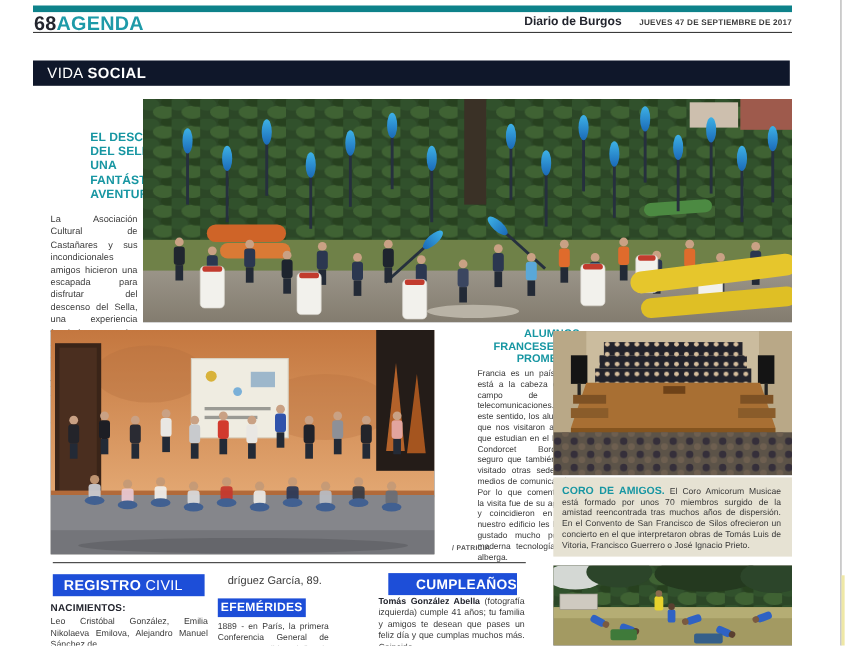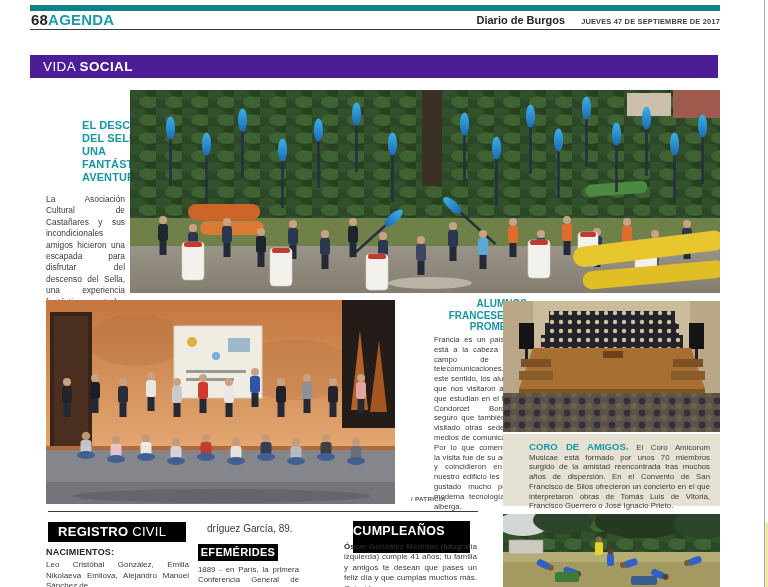--- a/index.html
+++ b/index.html
@@ -3,64 +3,64 @@
 <meta charset="utf-8">
 <style>
   html,body{margin:0;padding:0;}
   body{
     width:768px;height:587px;position:relative;background:#ffffff;
     font-family:"Liberation Sans",sans-serif;overflow:hidden;color:#3a3a3a;
   }
   .abs{position:absolute;}
   
   .top-rule{left:30px;top:5px;width:690px;height:6px;background:#0e828a;}
-  .folio{left:31px;top:11px;font-size:15px;font-weight:bold;letter-spacing:.2px;}
+  .folio{left:31px;top:11px;font-size:18px;font-weight:bold;letter-spacing:.2px;}
   .folio .num{color:#23252e;}
   .folio .sec{color:#1d9aa8;}
   .dateline{right:48px;top:14px;display:flex;align-items:baseline;gap:16px;white-space:nowrap;}
   .dateline .paper{font-size:11px;font-weight:bold;color:#23252e;}
   .dateline .date{font-size:7.4px;font-weight:bold;color:#3d3d3d;letter-spacing:.2px;}
   .header-rule{left:30px;top:29px;width:690px;height:1px;background:#3b3b3b;}
   
-  .banner{left:30px;top:55px;width:688px;height:23px;background:#4c1d95;color:#fff;
+  .banner{left:30px;top:55px;width:688px;height:23px;background:#0f172a;color:#fff;
           font-size:13.5px;line-height:23px;padding-left:13px;box-sizing:border-box;letter-spacing:.4px;}
   .banner .light{font-weight:400;}
   .banner .bold{font-weight:700;}
   
-  .teal-head{background:#000000;color:#fff;box-sizing:border-box;}
+  .teal-head{background:#1d4ed8;color:#fff;box-sizing:border-box;}
   
   .headline{color:#1796a2;font-weight:bold;white-space:pre-line;margin-left:36px;}
   .hl-left{left:46px;top:119px;width:86px;font-size:11px;line-height:13px;letter-spacing:.1px;}
   .body-left{left:46px;top:194px;width:79px;font-size:8.4px;line-height:11.4px;text-align:justify;}
   .hl-alumnos{left:399px;top:298px;width:92px;font-size:10px;line-height:11.5px;text-align:right;}
   .body-alumnos{left:434px;top:335px;width:88px;font-size:7.7px;line-height:9.8px;text-align:justify;}
   .byline{left:411px;top:495px;font-size:6.2px;color:#555;font-weight:bold;letter-spacing:.3px;}
   
   .photo{overflow:hidden;background:#777;}
   .ph1{left:130px;top:90px;width:590px;height:203px;}
   .ph2{left:46px;top:300px;width:349px;height:204px;}
   .ph3{left:503px;top:301px;width:217px;height:131px;}
   .ph4{left:503px;top:514px;width:217px;height:73px;}
   
   .caption-box{left:503px;top:434px;width:217px;height:72px;background:#e6e2d3;
-               box-sizing:border-box;padding:8px 10px 0 26px;}
+               box-sizing:border-box;padding:8px 10px 0 8px;}
   .caption-box .lead{color:#1796a2;font-weight:bold;font-size:9.6px;}
   .caption-box .ctext{font-size:7.8px;line-height:9.7px;text-align:justify;color:#3a3a3a;}
   
   .mid-rule{left:48px;top:511px;width:430px;height:1px;background:#3b3b3b;}
   
   .registro-bar{left:48px;top:522px;width:138px;height:20px;font-size:13px;line-height:20px;padding-left:10px;letter-spacing:.3px;}
   .registro-bar .b{font-weight:bold;}
   .registro-bar .l{font-weight:400;}
   .nacimientos{left:46px;top:547px;font-size:9px;font-weight:bold;color:#23252e;letter-spacing:.2px;}
   .registro-body{left:46px;top:560px;width:143px;font-size:8px;line-height:10.6px;text-align:justify;}
   .carryover{left:207px;top:523px;width:110px;font-size:10px;}
   .efemerides-bar{left:198px;top:544px;width:80px;height:17px;font-size:11px;line-height:17px;font-weight:bold;text-align:center;letter-spacing:.3px;}
   .efemerides-body{left:198px;top:565px;width:101px;font-size:7.8px;line-height:10.3px;text-align:justify;}
-  .cumple-bar{left:353px;top:521px;width:117px;height:32px;font-size:12.5px;line-height:20px;font-weight:bold;text-align:left;letter-spacing:.3px;}
+  .cumple-bar{left:353px;top:521px;width:117px;height:20px;font-size:12.5px;line-height:20px;font-weight:bold;text-align:right;letter-spacing:.3px;}
   .cumple-body{left:344px;top:542px;width:133px;font-size:8px;line-height:10.4px;text-align:justify;}
   .cumple-body .lead{font-weight:bold;color:#23252e;}
   
   .edge-line{left:764px;top:0;width:1px;height:587px;background:#a8a8a8;}
   .edge-sliver{left:765px;top:523px;width:3px;height:64px;background:#efe8a6;}
 </style>
 </head>
 <body>
 
 <svg width="0" height="0" style="position:absolute" aria-hidden="true">
@@ -314,21 +314,21 @@
 </div>
 <div class="abs nacimientos">NACIMIENTOS:</div>
 <div class="abs registro-body">Leo Cristóbal González, Emilia Nikolaeva Emilova, Alejandro Manuel Sánchez de</div>
 
 <div class="abs carryover">dríguez García, 89.</div>
 <div class="abs teal-head efemerides-bar">EFEMÉRIDES</div>
 <div class="abs efemerides-body">1889 - en París, la primera Conferencia General de Pesos y Medidas define la lon-</div>
 
 <div class="abs teal-head cumple-bar">CUMPLEAÑOS</div>
 <div class="abs cumple-body">
-  <span class="lead">Óscar González Medidas</span><span> (fotografía izquierda) cumple 41 años; tu familia y amigos te desean que pases un feliz día y que cumplas muchos más. Coincide</span>
+  <span class="lead">Tomás González Abella</span><span> (fotografía izquierda) cumple 41 años; tu familia y amigos te desean que pases un feliz día y que cumplas muchos más. Coincide</span>
 </div>
 
 <div class="abs photo ph4">
   <svg width="217" height="73" viewBox="0 0 217 73">
     <rect width="217" height="73" fill="#a39a62"></rect>
     <rect x="0" y="0" width="60" height="32" fill="#d4d8d4"></rect>
     <rect width="217" height="38" fill="url(#pFoliage)"></rect>
     <ellipse cx="20" cy="10" rx="26" ry="12" fill="#d4d8d4"></ellipse>
     <ellipse cx="60" cy="6" rx="30" ry="14" fill="#2c452a"></ellipse>
     <ellipse cx="140" cy="8" rx="48" ry="16" fill="#24391f"></ellipse>

